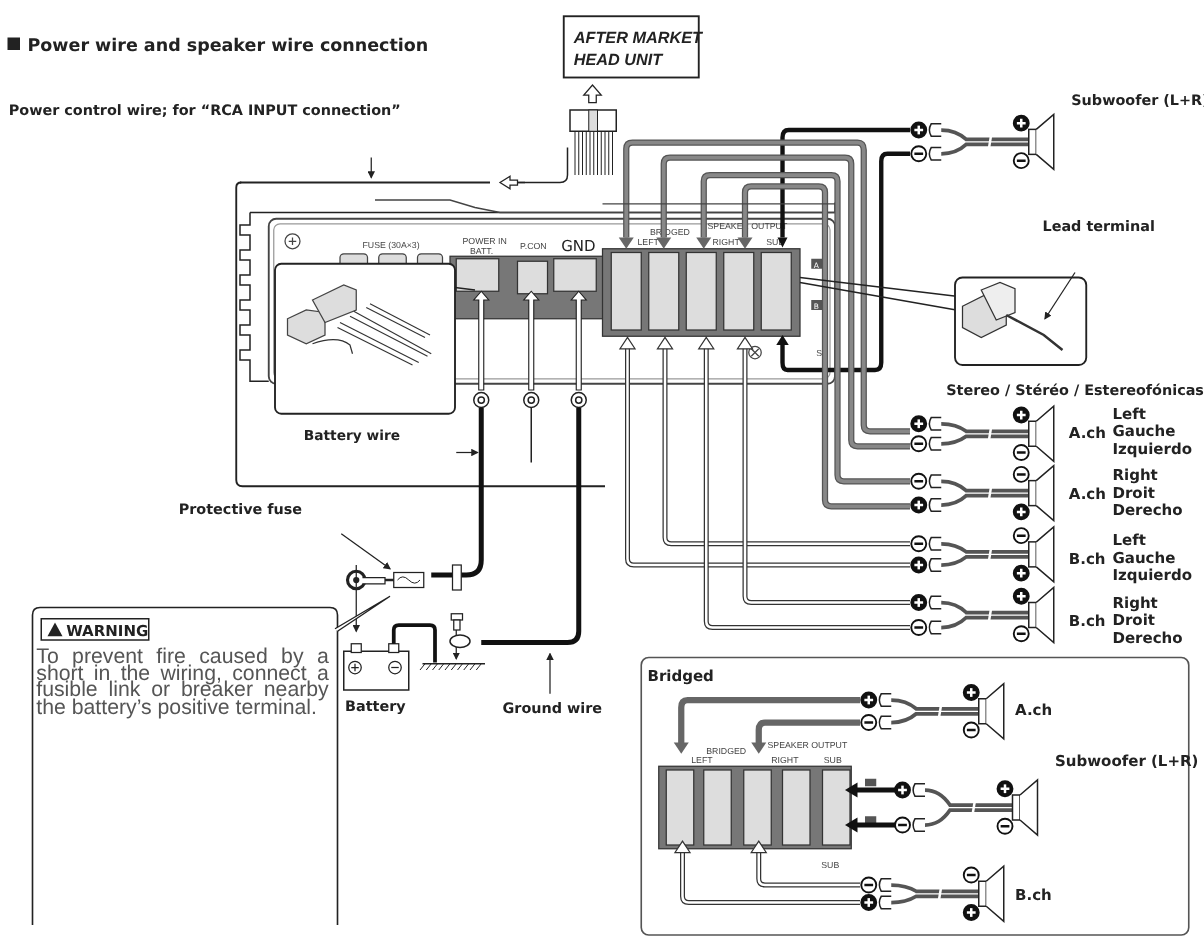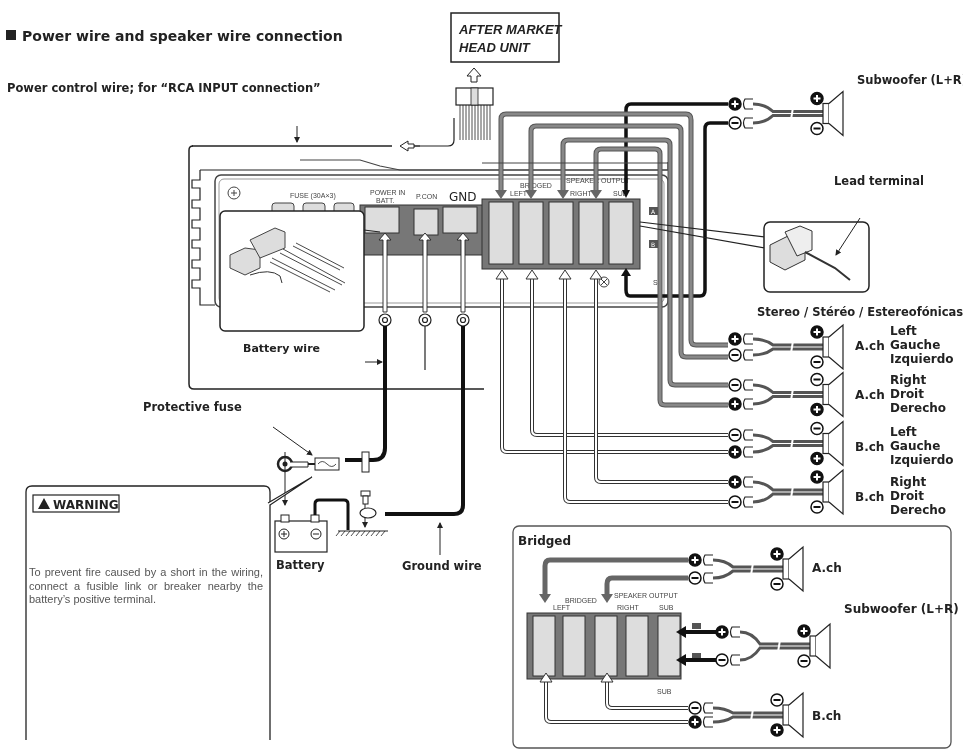--- a/index.html
+++ b/index.html
@@ -2,21 +2,21 @@
 <html><head>
 <meta charset="utf-8">
 <style>
   html,body{margin:0;padding:0;background:#fff;}
   body{width:963px;height:756px;position:relative;overflow:hidden;font-family:"DejaVu Sans","Liberation Sans",sans-serif;color:#222;}
   svg{position:absolute;left:0;top:0;}
   .t-bold{font-family:"DejaVu Sans","Liberation Sans",sans-serif;font-weight:bold;fill:#222;}
   .t-reg{font-family:"DejaVu Sans","Liberation Sans",sans-serif;fill:#222;}
   .t-small{font-family:"Liberation Sans",sans-serif;fill:#444;font-size:7px;}
   .t-ital{font-family:"Liberation Sans",sans-serif;font-style:italic;font-weight:bold;fill:#222;}
-  .warn-text{position:absolute;left:29px;top:518px;width:234px;font-family:"Liberation Sans",sans-serif;font-size:11px;line-height:13.5px;color:#555;text-align:justify;margin-top:48px;}
+  .warn-text{position:absolute;left:29px;top:518px;width:234px;font-family:"Liberation Sans",sans-serif;font-size:17px;line-height:13.5px;color:#555;text-align:justify;}
 </style>
 </head>
 <body>
 
 <svg width="963" height="756" viewBox="0 0 963 756">
   <defs>
     <marker id="arrBlack" markerWidth="8" markerHeight="8" refX="4" refY="4" orient="auto">
       <path d="M0,0 L8,4 L0,8 z" fill="#111"></path>
     </marker>
     <marker id="arrThin" markerWidth="6" markerHeight="6" refX="5" refY="3" orient="auto">

